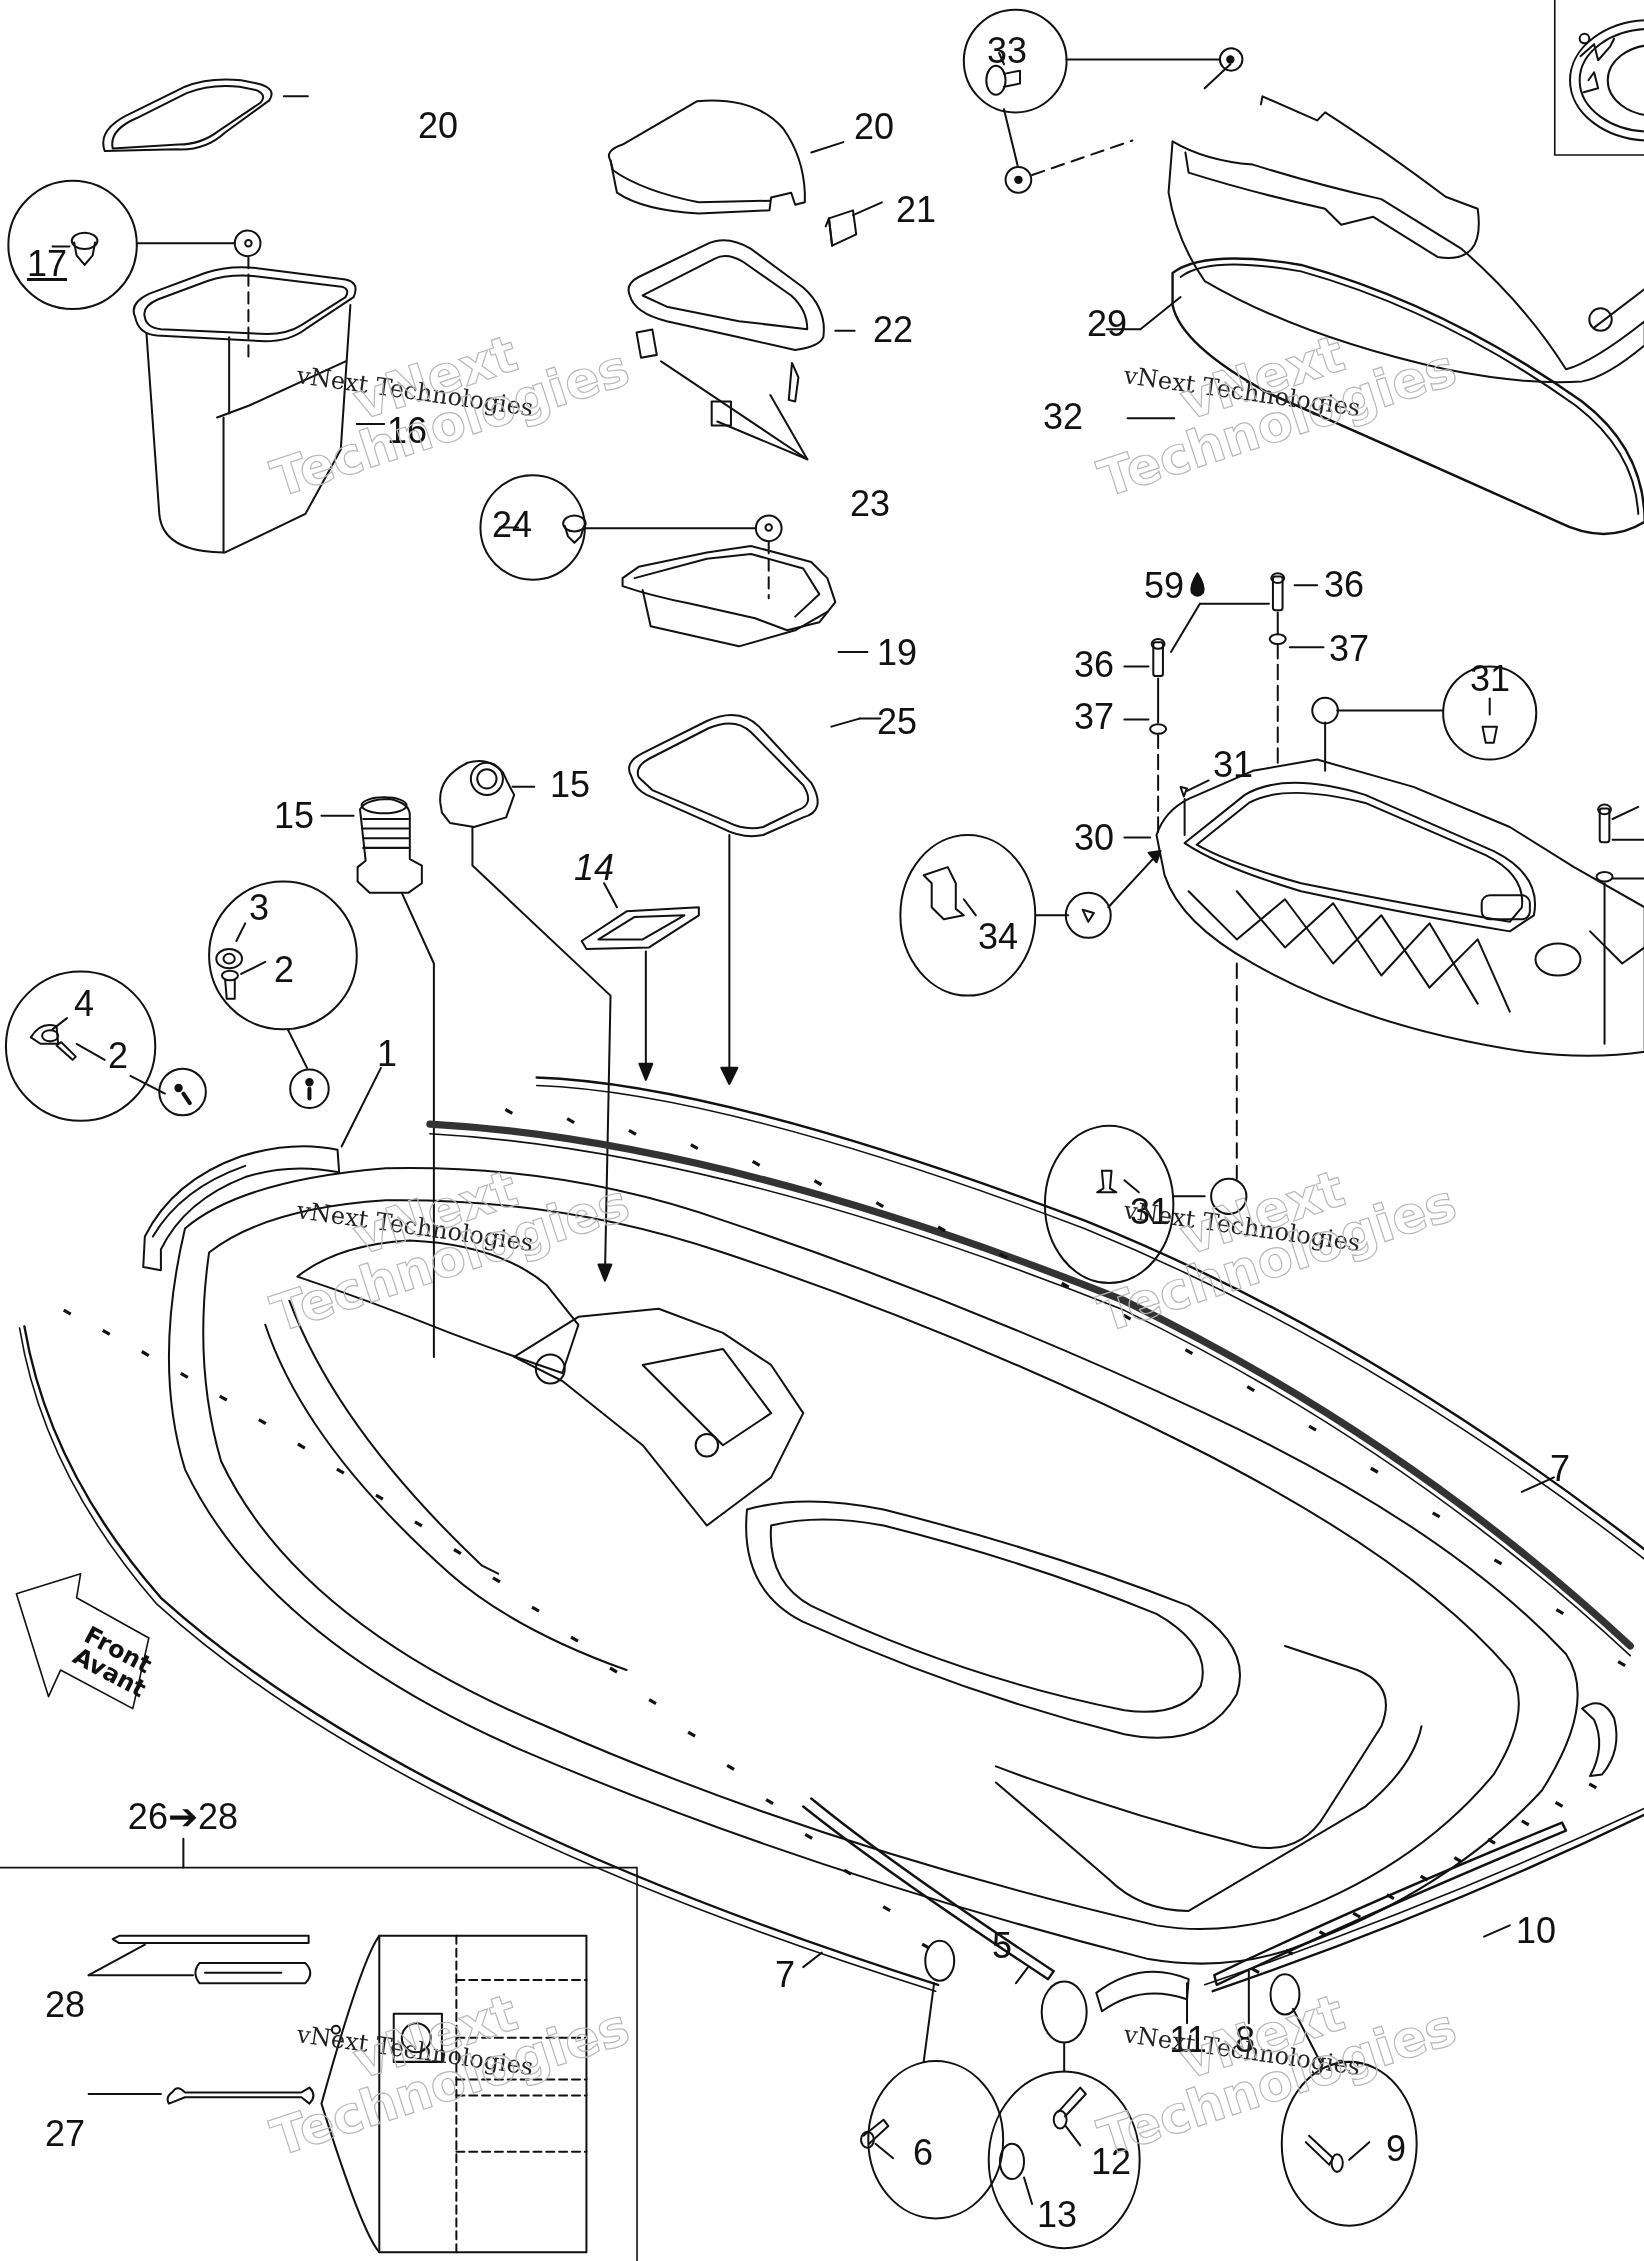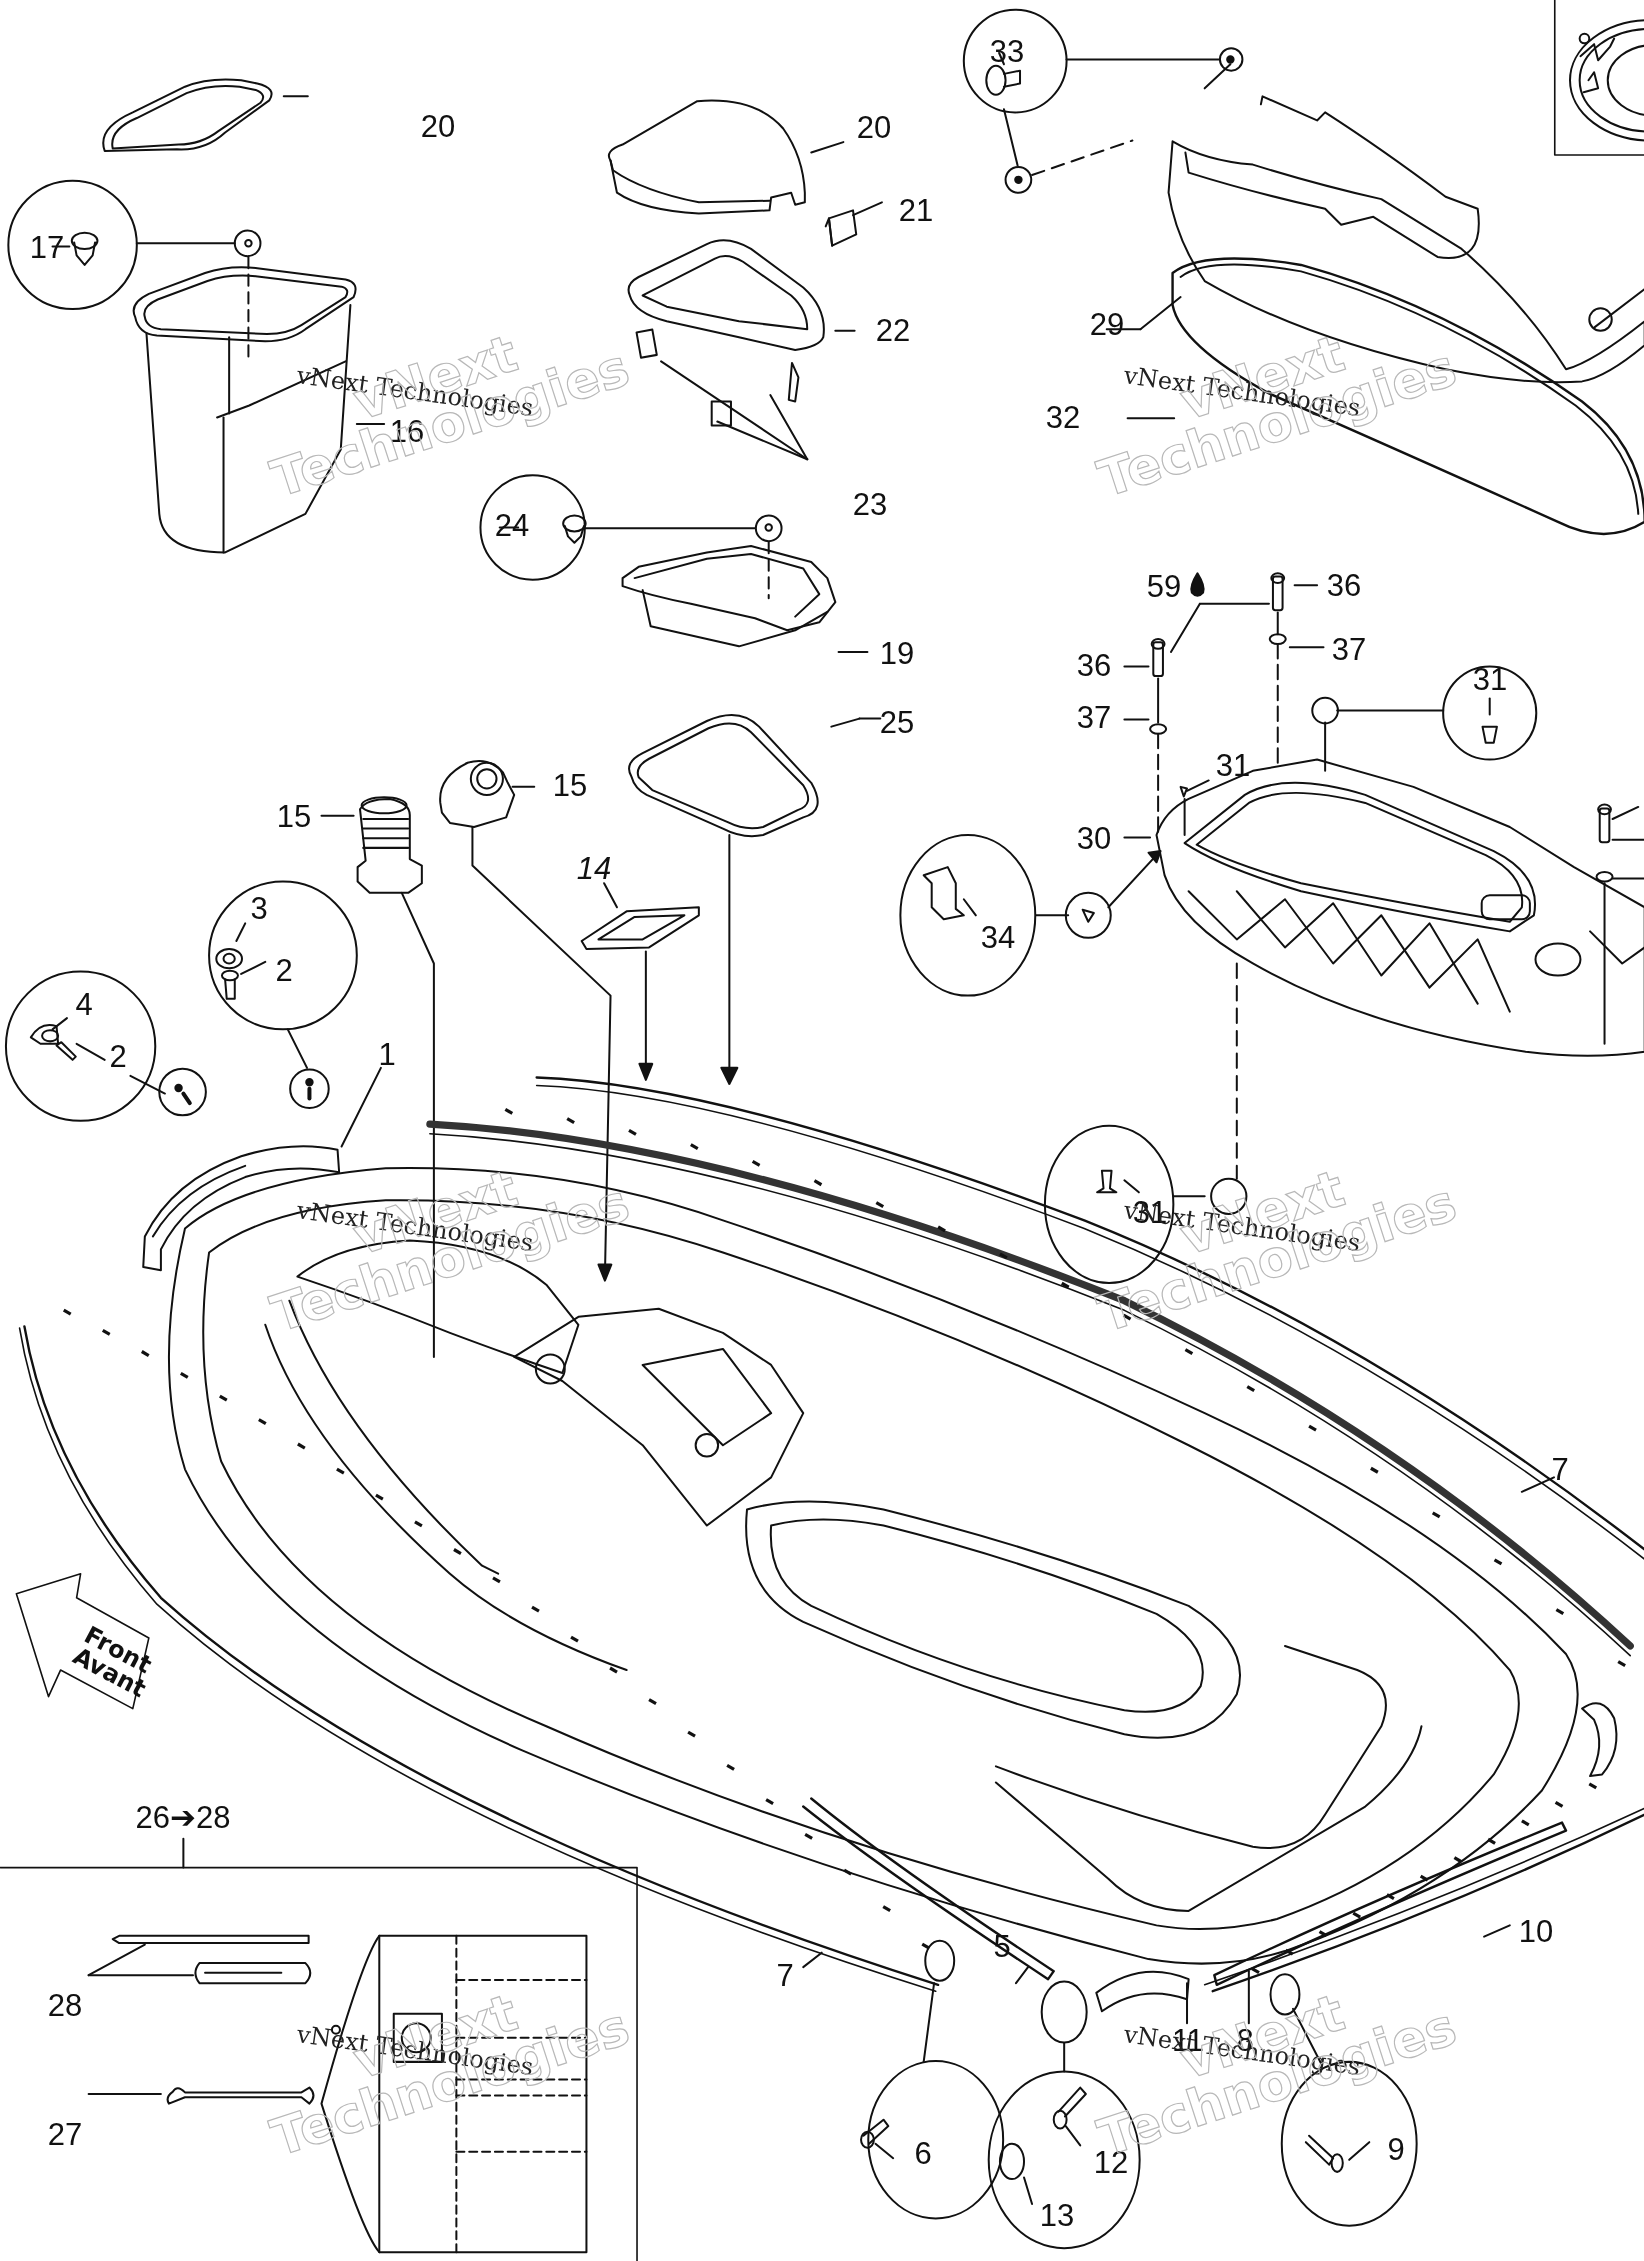--- a/index.html
+++ b/index.html
@@ -1,18 +1,18 @@
 <!DOCTYPE html>
 <html style="font-size:13px"><head>
 <meta charset="utf-8">
 <style>
   html, body { margin: 0; padding: 0; background: #ffffff; }
   body { width: 1645px; height: 2261px; position: relative; overflow: hidden; font-family: "Liberation Sans", sans-serif; }
   #stage { position: absolute; left: 0; top: 0; width: 1645px; height: 2261px; }
-  .callout { position: absolute; font-family: "Liberation Sans", sans-serif; font-size: 31px; color: #111111; line-height: 1; white-space: nowrap; transform: translate(-50%, -50%); }
+  .callout { position: absolute; font-family: "Liberation Sans", sans-serif; font-size: 36px; color: #111111; line-height: 1; white-space: nowrap; transform: translate(-50%, -50%); }
   .wm-small { position: absolute; font-family: "DejaVu Serif", serif; font-size: 24px; color: #222222; white-space: nowrap; transform-origin: left center; transform: rotate(8deg); }
   .wm-big { position: absolute; font-family: "DejaVu Sans", sans-serif; font-weight: bold; font-size: 51px; color: transparent; -webkit-text-stroke: 1.2px #b8b8b8; white-space: nowrap; line-height: 0.95; transform: rotate(-18deg); text-align: center; }
   .front-arrow-text { position: absolute; font-family: "DejaVu Sans", sans-serif; font-weight: bold; font-size: 24px; line-height: 1.0; color: #111; transform: rotate(28deg); text-align: left; }
 </style>
 </head>
 <body>
 
 <div id="stage">
 <svg id="art" width="1645" height="2261" viewBox="0 0 2048 2816" xmlns="http://www.w3.org/2000/svg" fill="none" stroke="#111" stroke-width="2.5" stroke-linejoin="round" stroke-linecap="round">
 
@@ -468,21 +468,21 @@
 <div class="callout" style="left:1245px; top:2040px;">8</div>
 <div class="callout" style="left:1396px; top:2149px;">9</div>
 <div class="callout" style="left:1536px; top:1931px;">10</div>
 <div class="callout" style="left:1188px; top:2040px;">11</div>
 <div class="callout" style="left:1111px; top:2162px;">12</div>
 <div class="callout" style="left:1057px; top:2215px;">13</div>
 <div class="callout" style="left:594px; top:868px;font-style:italic;">14</div>
 <div class="callout" style="left:294px; top:816px;">15</div>
 <div class="callout" style="left:570px; top:785px;">15</div>
 <div class="callout" style="left:407px; top:431px;">16</div>
-<div class="callout" style="left:47px; top:247px;">17</div>
+<div class="callout" style="left:47px; top:264px;text-decoration:underline;">17</div>
 <div class="callout" style="left:438px; top:126px;">20</div>
 <div class="callout" style="left:897px; top:653px;">19</div>
 <div class="callout" style="left:874px; top:127px;">20</div>
 <div class="callout" style="left:916px; top:210px;">21</div>
 <div class="callout" style="left:893px; top:330px;text-align:center;">22</div>
 <div class="callout" style="left:870px; top:504px;">23</div>
 <div class="callout" style="left:512px; top:525px;">24</div>
 <div class="callout" style="left:897px; top:722px;">25</div>
 <div class="callout" style="left:65px; top:2134px;">27</div>
 <div class="callout" style="left:65px; top:2005px;">28</div>

